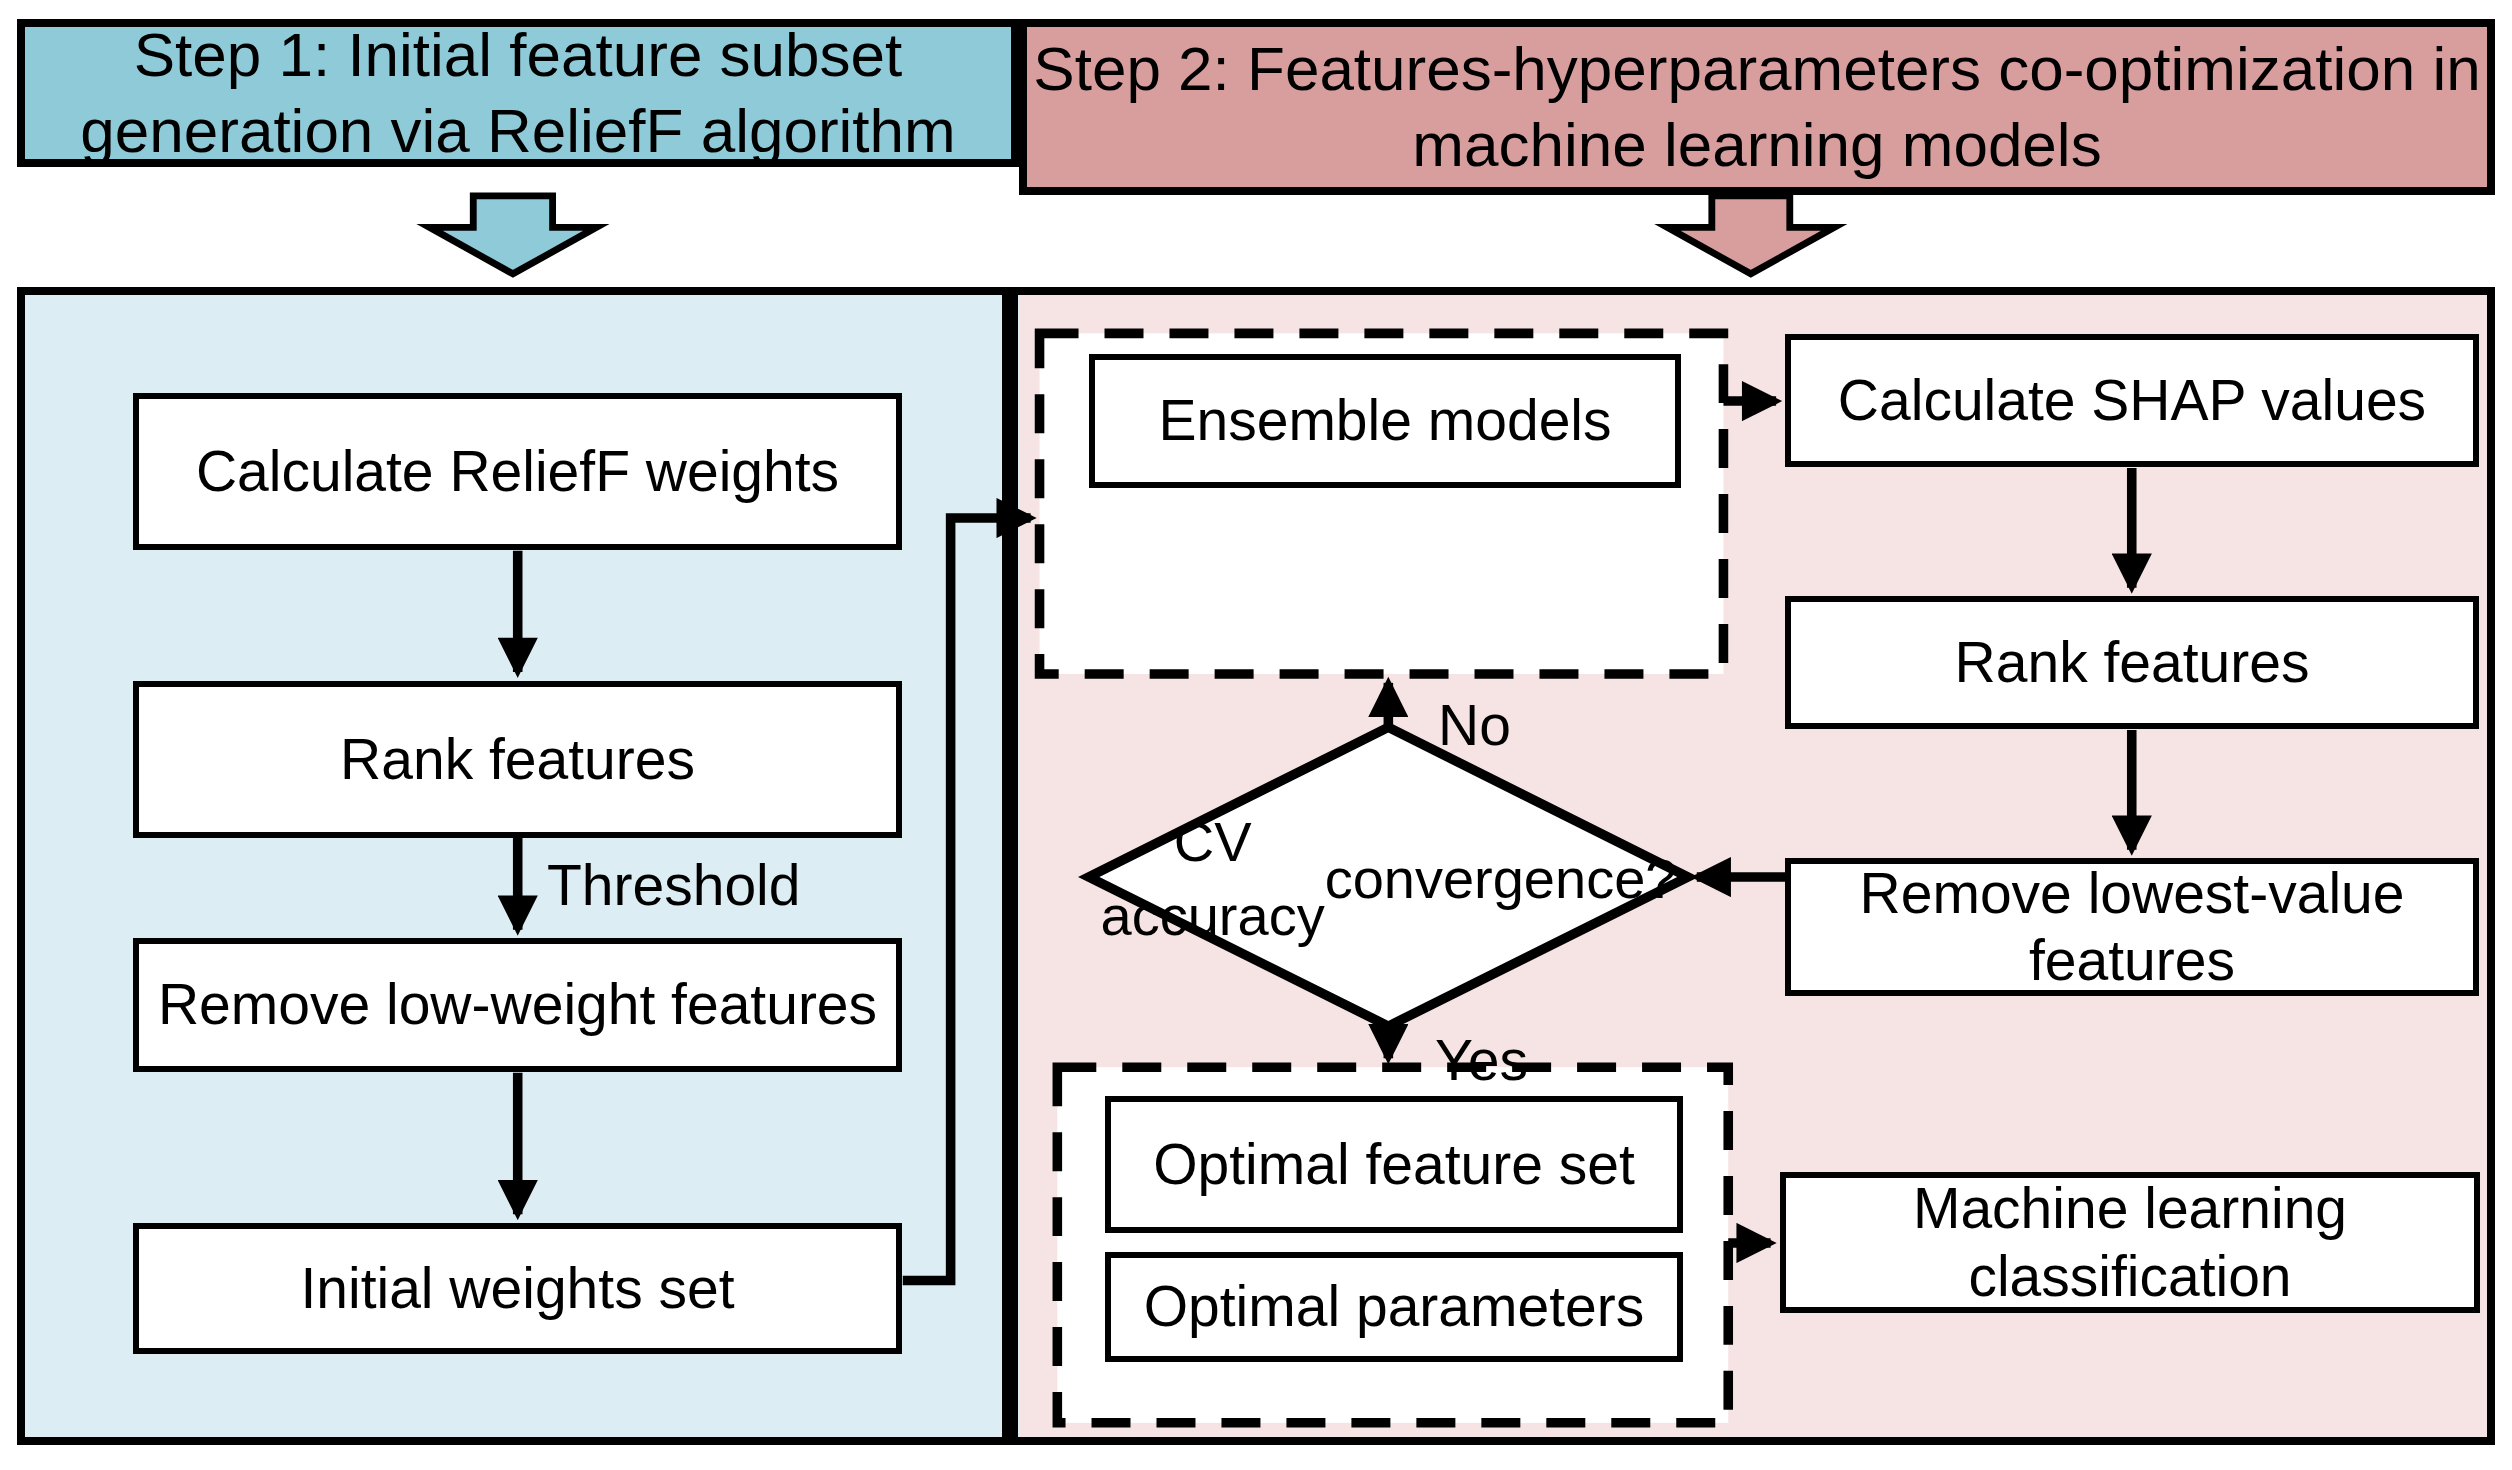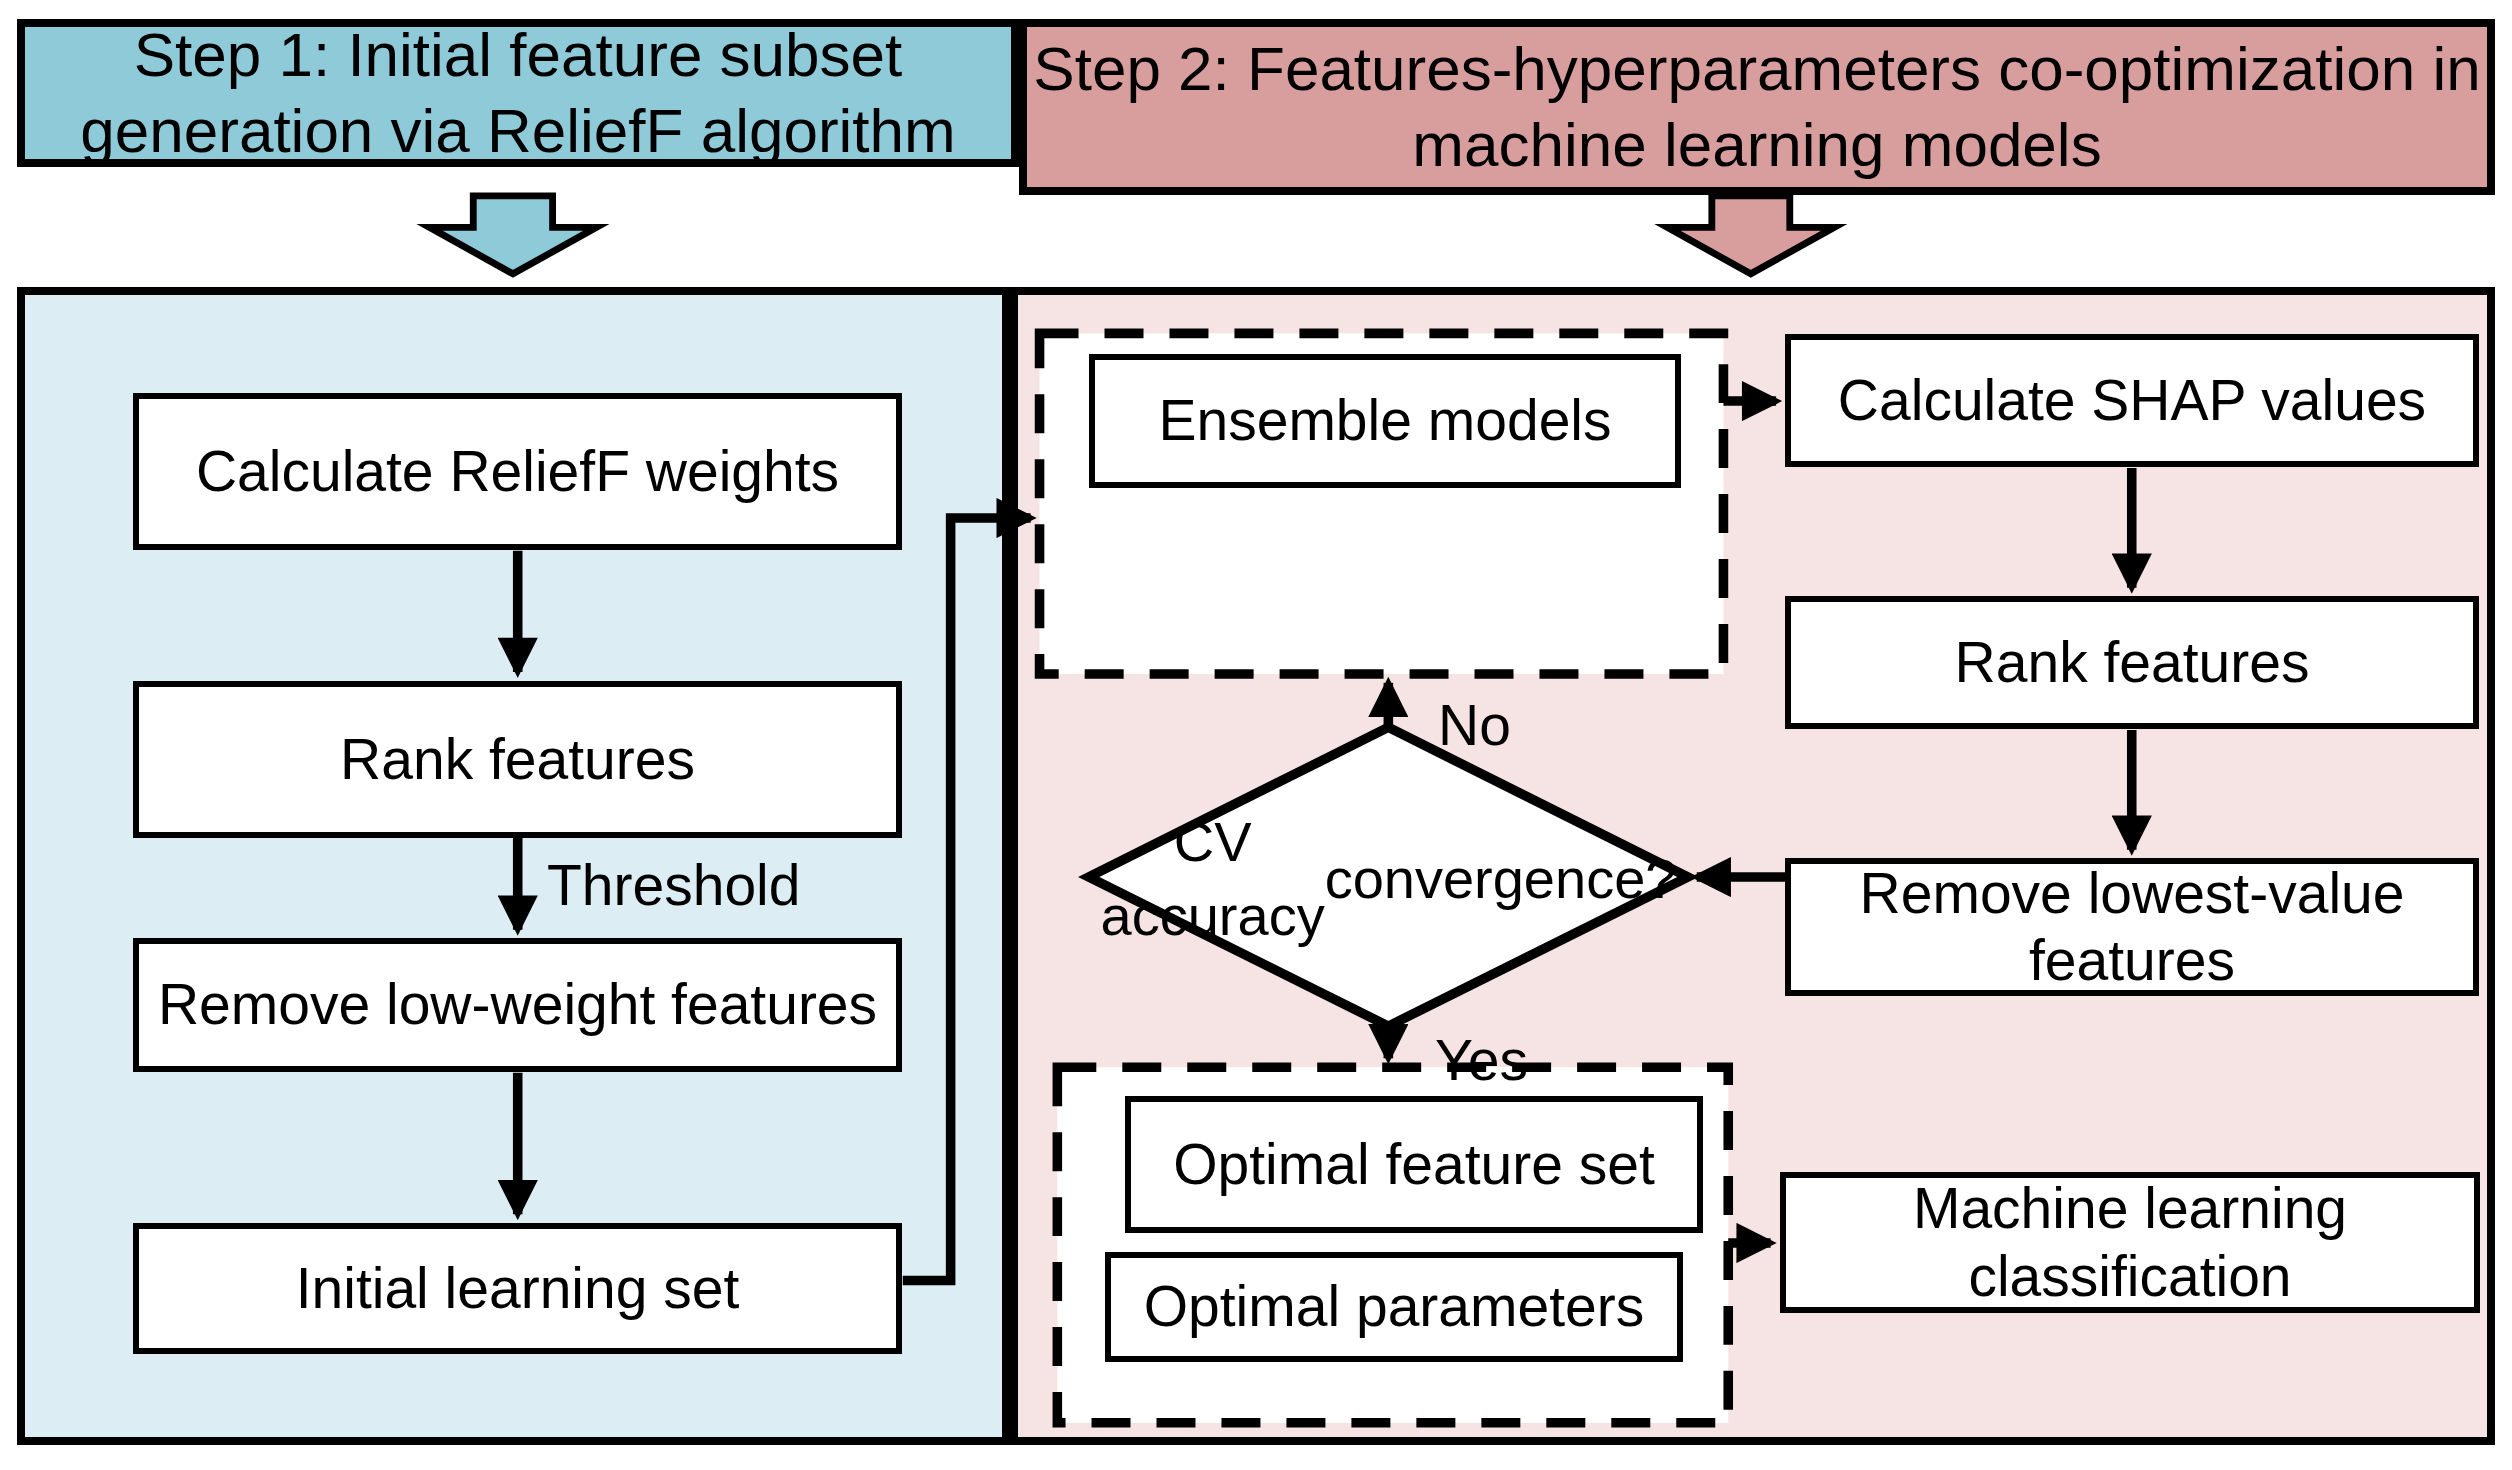--- a/index.html
+++ b/index.html
@@ -80,21 +80,21 @@
     <span>Calculate ReliefF weights</span>
   </div>
   <div class="abs node" style="left:133px;top:681px;width:769px;height:157px;">
     <span>Rank features</span>
   </div>
   <div class="abs lbl" style="left:547px;top:854px;">Threshold</div>
   <div class="abs node" style="left:133px;top:938px;width:769px;height:134px;">
     <span>Remove low-weight features</span>
   </div>
   <div class="abs node" style="left:133px;top:1223px;width:769px;height:131px;">
-    <span>Initial learning set</span>
+    <span>Initial weights set</span>
   </div>
 
   <div class="abs node" style="left:1089px;top:354px;width:592px;height:134px;">
     <span>Ensemble models</span>
   </div>
 
   <div class="abs node" style="left:1785px;top:334px;width:694px;height:133px;justify-content:center;">
     <span>Calculate SHAP values</span>
   </div>
   <div class="abs node" style="left:1785px;top:596px;width:694px;height:133px;">
@@ -105,21 +105,21 @@
     <span>features</span>
   </div>
 
   <div class="abs dmtext" style="left:1149px;top:788px;width:479px;height:181px;">
     <span>CV accuracy</span>
     <span>convergence?</span>
   </div>
   <div class="abs lbl" style="left:1438px;top:694px;">No</div>
   <div class="abs lbl" style="left:1435px;top:1029px;">Yes</div>
 
-  <div class="abs node" style="left:1105px;top:1096px;width:578px;height:137px;margin-left:20px;">
+  <div class="abs node" style="left:1105px;top:1096px;width:578px;height:137px;">
     <span>Optimal feature set</span>
   </div>
   <div class="abs node" style="left:1105px;top:1252px;width:578px;height:110px;">
     <span>Optimal parameters</span>
   </div>
 
   <div class="abs node" style="left:1780px;top:1172px;width:700px;height:141px;">
     <span>Machine learning</span>
     <span>classification</span>
   </div>

